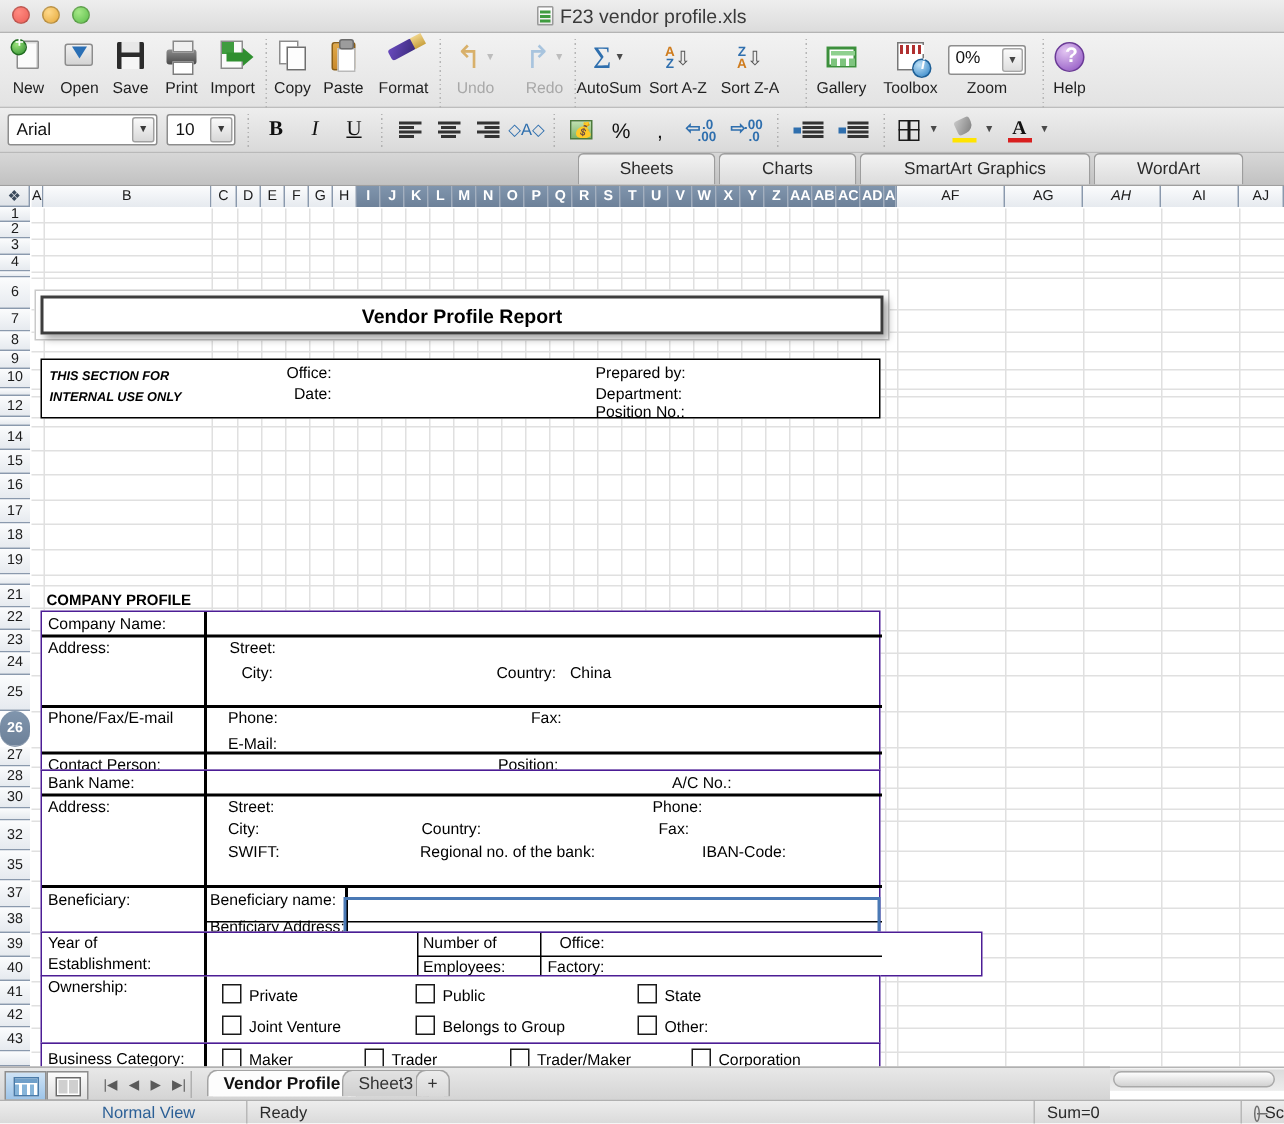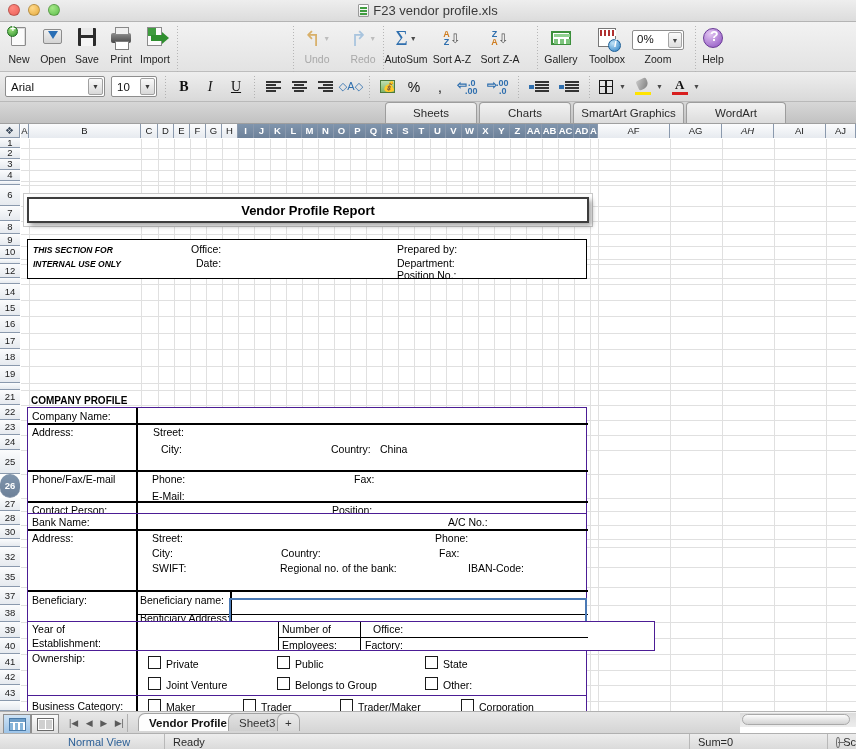--- a/index.html
+++ b/index.html
@@ -385,20 +385,47 @@
               <span class="imp-green"></span>
               <span class="imp-arrow"></span>
             </span>
           </div>
         <div class="lb">Import</div>
       </div>
     </div>
 
     <div class="tsep" style="position:absolute; left:172px; top:2px;"></div>
 
+    <div class="tgroup" style="left:178px;">
+      <div class="tbtn">
+        <div class="gl">
+            <span class="ic">
+              <span class="copy1"></span>
+              <span class="copy2"></span>
+            </span>
+          </div>
+        <div class="lb">Copy</div>
+      </div>
+      <div class="tbtn">
+        <div class="gl">
+            <span class="ic">
+              <span class="clip"></span>
+            </span>
+          </div>
+        <div class="lb">Paste</div>
+      </div>
+      <div class="tbtn wide">
+        <div class="gl">
+            <span class="ic">
+              <span class="brush"></span>
+            </span>
+          </div>
+        <div class="lb">Format</div>
+      </div>
+    </div>
 
     <div class="tsep" style="position:absolute; left:288px; top:2px;"></div>
 
     <div class="tgroup" style="left:294px;">
       <div class="tbtn wide dim">
         <div class="gl">
             <span class="undo-g">↰</span>
             <span class="caret dim">▼</span>
           </div>
         <div class="lb">Undo</div>
@@ -601,21 +628,21 @@
     <span class="caret">▼</span>
   </div>
 
   <div class="galbar">
     <div class="galtab" style="width:92px;">
         <span>Sheets</span>
       </div>
     <div class="galtab" style="width:92px;">
         <span>Charts</span>
       </div>
-    <div class="galtab" style="width:111px;">
+    <div class="galtab" style="width:154px;">
         <span>SmartArt Graphics</span>
       </div>
     <div class="galtab" style="width:100px;">
         <span>WordArt</span>
       </div>
   </div>
 
   <div class="sheetwrap">
 
     <div class="corner">❖</div>

